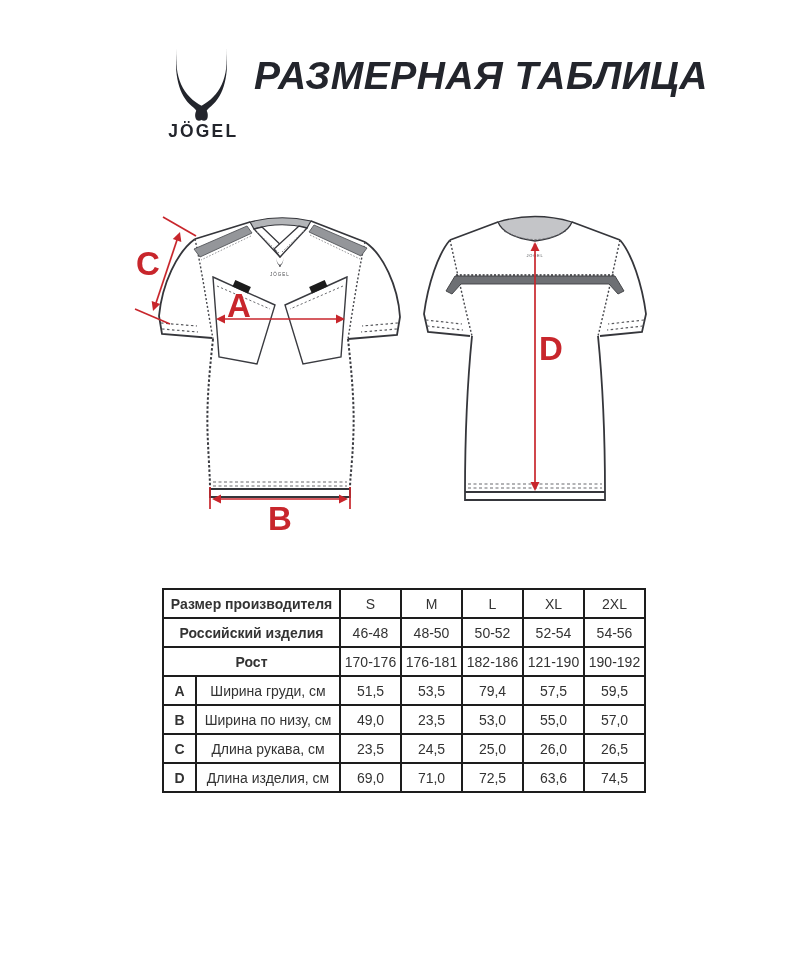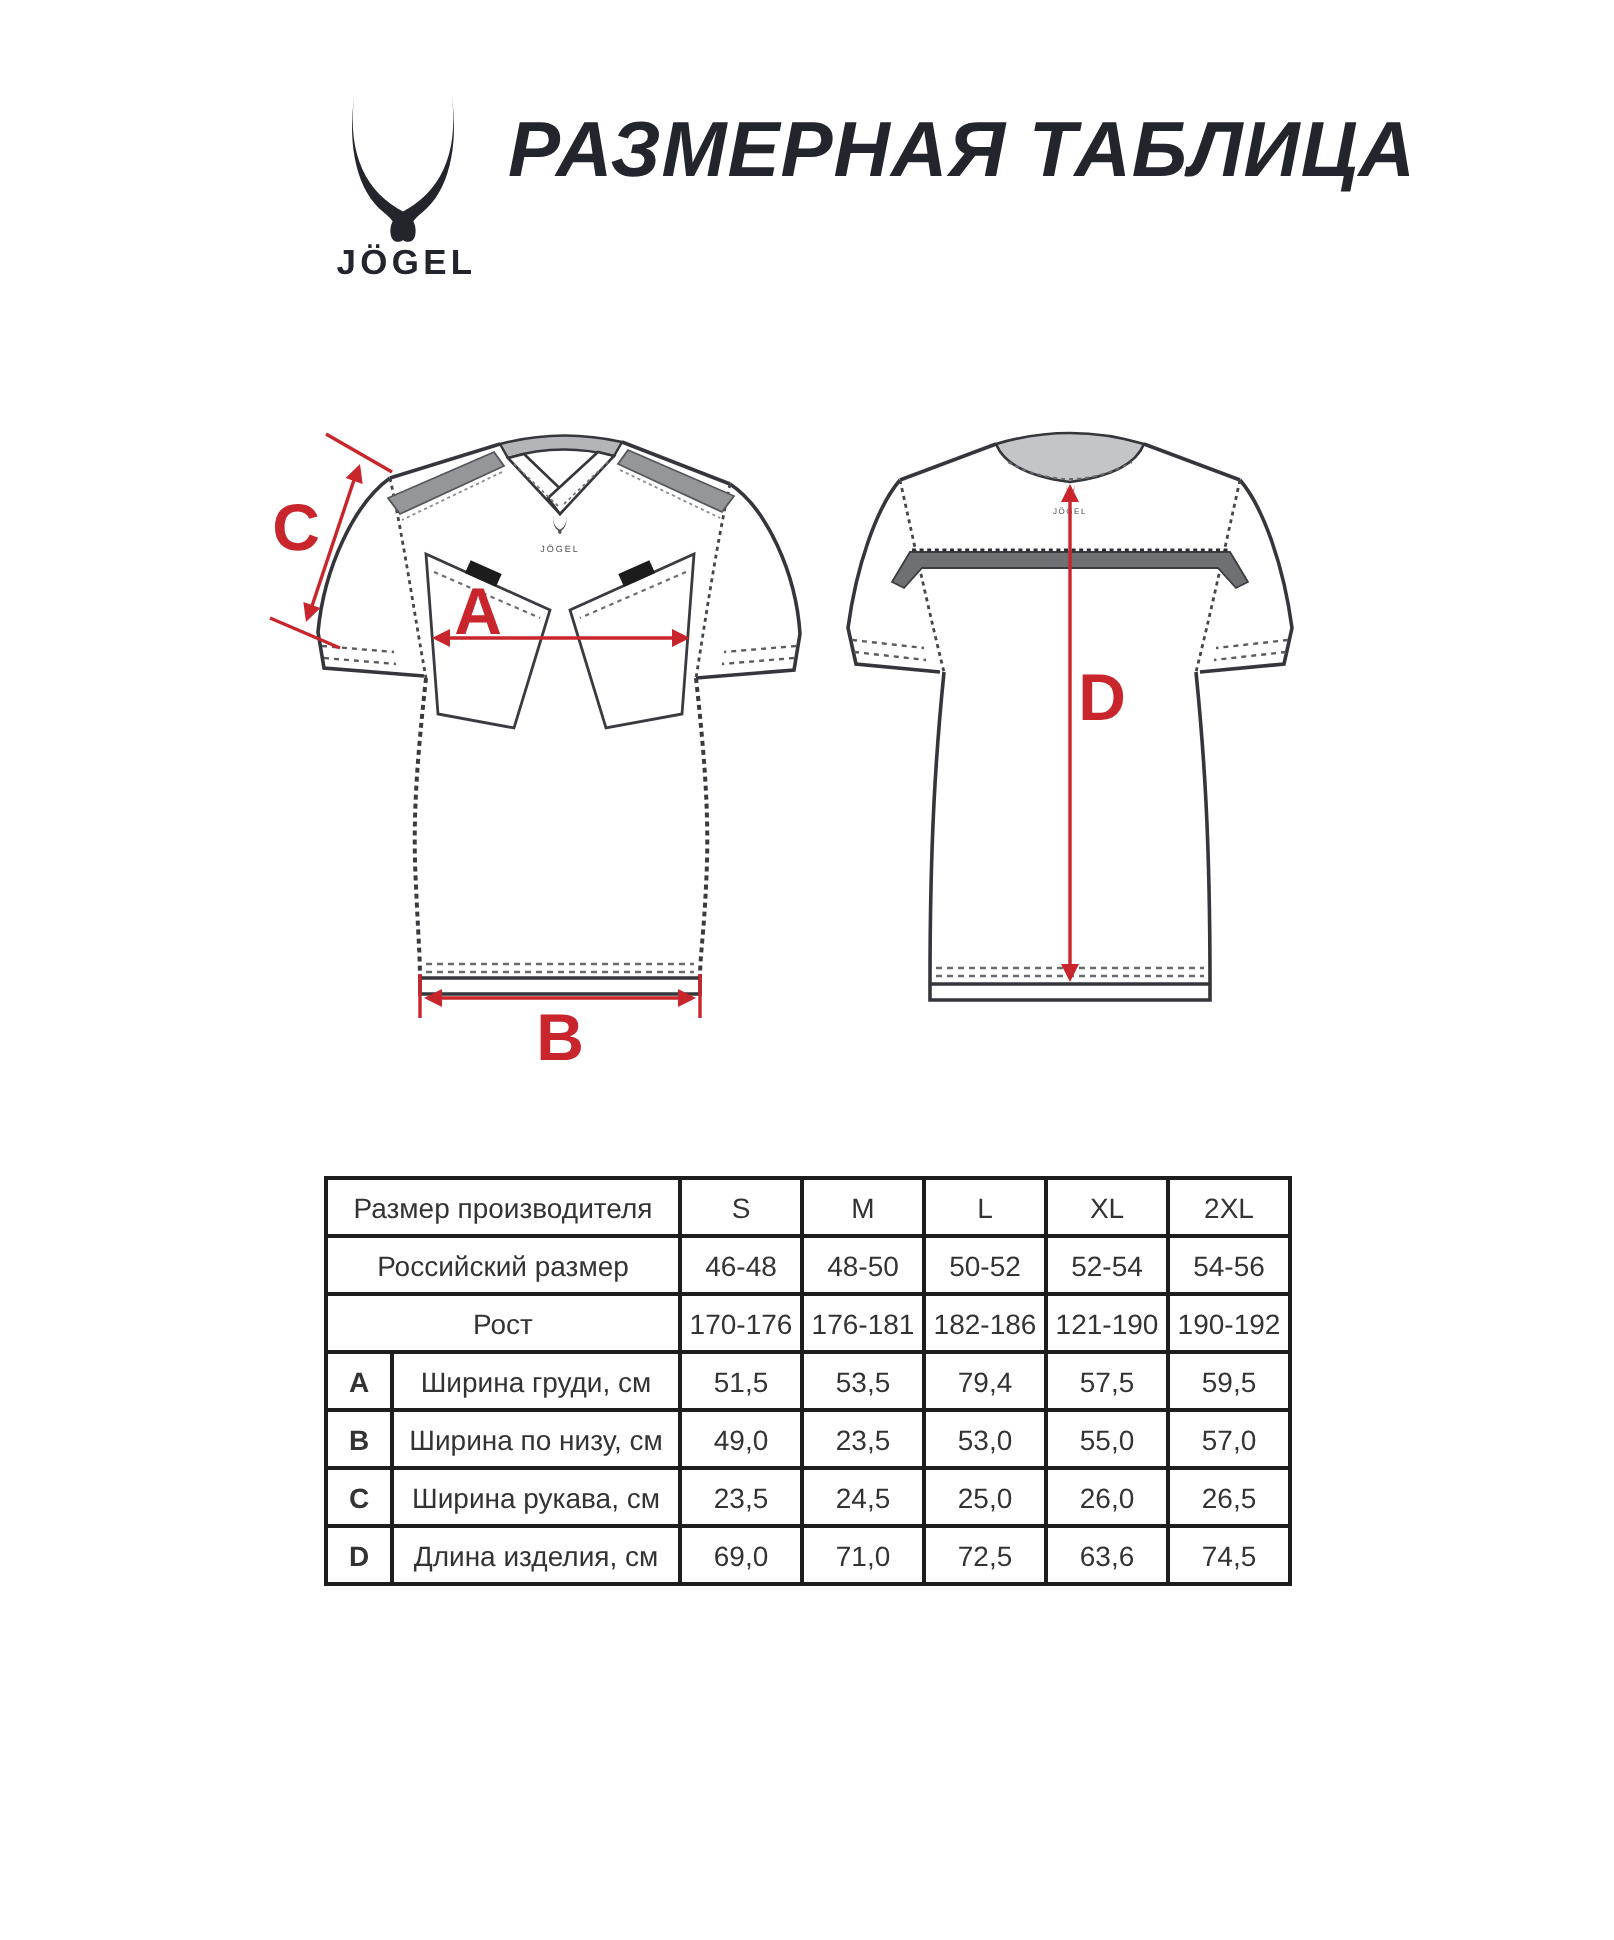--- a/index.html
+++ b/index.html
@@ -12,21 +12,21 @@
               color:#23252c;letter-spacing:.5px;white-space:nowrap;font-style:italic;}
 
   
   .front-svg{position:absolute;left:133px;top:196px;}
   .back-svg{position:absolute;left:420px;top:196px;}
 
   
   table.size-table{position:absolute;left:162px;top:588px;border-collapse:collapse;table-layout:fixed;}
   table.size-table td{border:2px solid #1d1d1d;height:27px;text-align:center;
                       font-size:14px;color:#333;padding:0 2px;white-space:nowrap;}
-  td.hdr{font-weight:normal;font-size:14.5px;color:#2b2b2b;}
+  td.hdr{font-weight:bold;font-size:14.5px;color:#2b2b2b;}
   td.letter{font-weight:bold;font-size:15px;color:#2b2b2b;}
   td.mlabel{text-align:left;padding-left:13px;color:#2f2f2f;}
   text{font-family:"Liberation Sans",sans-serif;}
 </style>
 </head>
 <body>
 
 <div class="page">
 
   <svg class="logo" viewBox="0 0 120 110">
@@ -167,21 +167,21 @@
     <tbody>
       <tr>
         <td colspan="2" class="hdr">Размер производителя</td>
         <td>S</td>
         <td>M</td>
         <td>L</td>
         <td>XL</td>
         <td>2XL</td>
       </tr>
       <tr>
-        <td colspan="2" class="hdr">Российский размер</td>
+        <td colspan="2" class="hdr">Российский изделия</td>
         <td>46-48</td>
         <td>48-50</td>
         <td>50-52</td>
         <td>52-54</td>
         <td>54-56</td>
       </tr>
       <tr>
         <td colspan="2" class="hdr">Рост</td>
         <td>170-176</td>
         <td>176-181</td>
@@ -202,21 +202,21 @@
         <td class="letter">B</td>
         <td class="mlabel">Ширина по низу, см</td>
         <td>49,0</td>
         <td>23,5</td>
         <td>53,0</td>
         <td>55,0</td>
         <td>57,0</td>
       </tr>
       <tr>
         <td class="letter">C</td>
-        <td class="mlabel">Ширина рукава, см</td>
+        <td class="mlabel">Длина рукава, см</td>
         <td>23,5</td>
         <td>24,5</td>
         <td>25,0</td>
         <td>26,0</td>
         <td>26,5</td>
       </tr>
       <tr>
         <td class="letter">D</td>
         <td class="mlabel">Длина изделия, см</td>
         <td>69,0</td>

